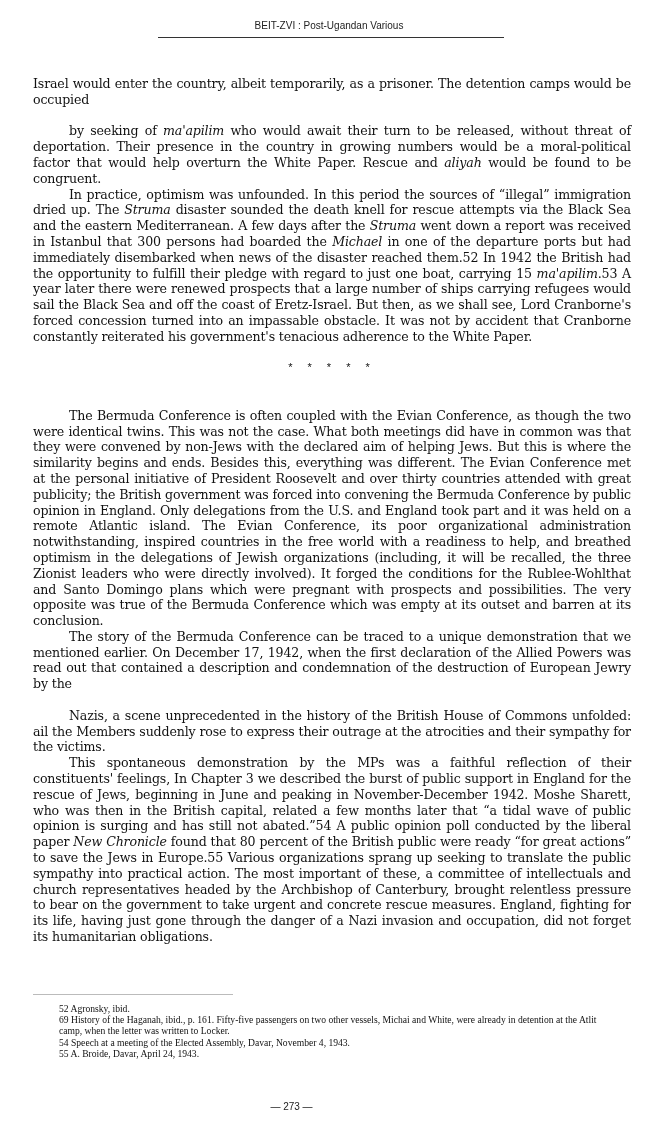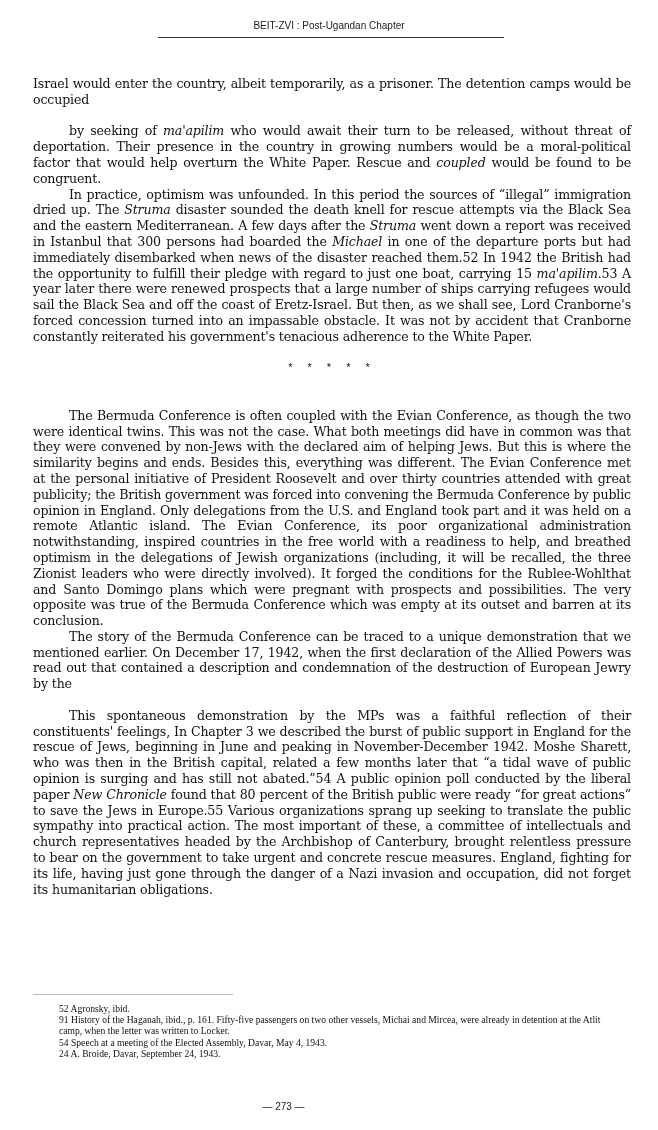--- a/index.html
+++ b/index.html
@@ -12,45 +12,46 @@
   .body-text p { margin: 0; }
   .indent { text-indent: 36px; }
   .gap { height: 15.8px; }
   em { }
   .stars { text-align: center; font-family: "Liberation Sans", sans-serif; font-size: 11px; letter-spacing: 6px; }
   .fn-rule { position: absolute; top: 994px; left: 33px; width: 200px; border-top: 1px solid #bbb; }
   .footnotes { position: absolute; top: 1003px; left: 33px; width: 580px;
     font-family: "Liberation Serif", serif; font-size: 9.6px; line-height: 11.2px; color: #111; }
   .footnotes p { margin: 0; padding-left: 26px; }
   .u { }
-  .page-number { position: absolute; top: 1101px; left: 4px; width: 559px; text-align: center;
+  .page-number { position: absolute; top: 1101px; left: 12px; width: 559px; text-align: center;
     font-family: "Liberation Sans", sans-serif; font-size: 10px; color: #222; }
 </style>
 </head>
 <body>
 
-<div class="header">BEIT-ZVI : Post-Ugandan Chapter</div>
+<div class="header">BEIT-ZVI : Post-Ugandan Various</div>
 <div class="header-rule"></div>
 
 <div class="body-text" style="top:76px">
   <p>Israel would enter the country, albeit temporarily,  as  a  prisoner.  The  detention  camps would be occupied</p>
   <div class="gap"></div>
-  <p class="indent"><span>by seeking of </span><em>ma'apilim</em><span> who would await  their  turn  to  be  released,  without  threat of deportation. Their presence in the country in growing numbers would be a moral-political factor that would help overturn the  White  Paper.  Rescue  and  </span><em>coupled</em><span> would  be found to be congruent.</span></p>
+  <p class="indent"><span>by seeking of </span><em>ma'apilim</em><span> who would await  their  turn  to  be  released,  without  threat of deportation. Their presence in the country in growing numbers would be a moral-political factor that would help overturn the  White  Paper.  Rescue  and  </span><em>aliyah</em><span> would  be found to be congruent.</span></p>
   <p class="indent"><span>In  practice,  optimism  was  unfounded.  In  this  period  the  sources  of  “illegal” immigration  dried  up.  The  </span><em>Struma</em><span>  disaster  sounded  the  death  knell  for  rescue attempts via the Black Sea and the eastern Mediterranean. A few days after the </span><em>Struma</em><span> went down a report was received in Istanbul  that  300  persons  had  boarded  the  </span><em>Michael</em><span> in  one  of  the  departure  ports  but  had  immediately  disembarked  when  news  of  the disaster reached them.52 In 1942 the British had the opportunity to fulfill their   pledge with regard to just one boat,  carrying  15  </span><em>ma'apilim</em><span>.53 A  year  later  there  were  renewed prospects that a large number of ships carrying refugees  would  sail  the  Black  Sea  and off  the  coast  of  Eretz-Israel.  But  then,  as  we  shall  see,  Lord  Cranborne's  forced concession turned into  an  impassable  obstacle.  It  was  not  by  accident  that  Cranborne constantly reiterated his government's tenacious adherence to the White Paper.</span></p>
   <div class="gap"></div>
   <p class="stars">* * * * *</p>
   <div class="gap"></div>
   <div class="gap"></div>
   <p class="indent">The  Bermuda  Conference  is  often  coupled  with  the  Evian  Conference,   as   though the  two  were  identical  twins.  This  was  not  the  case.  What  both  meetings  did  have  in common  was  that  they  were  convened  by  non-Jews  with  the  declared  aim  of  helping Jews.  But  this  is  where  the  similarity  begins  and  ends.  Besides  this,   everything   was different.  The  Evian  Conference  met  at  the  personal  initiative  of  President  Roosevelt and  over  thirty  countries  attended  with  great  publicity;  the  British   government   was forced  into  convening  the  Bermuda  Conference  by  public  opinion  in  England.  Only delegations from the U.S.  and  England  took  part  and  it  was  held  on  a  remote  Atlantic island.   The   Evian   Conference,   its   poor   organizational   administration notwithstanding,  inspired  countries  in  the  free  world  with  a  readiness  to  help,  and breathed  optimism  in  the  delegations  of  Jewish  organizations  (including,  it  will  be recalled, the three Zionist leaders who were directly  involved).  It  forged  the  conditions for  the  Rublee-Wohlthat  and  Santo  Domingo  plans  which  were  pregnant  with prospects  and  possibilities.  The  very  opposite  was  true  of  the  Bermuda  Conference which was empty at its outset and barren at its conclusion.</p>
   <p class="indent">The story of the Bermuda Conference can be traced to a unique demonstration that we  mentioned  earlier.  On  December  17,  1942,  when  the  first  declaration  of  the  Allied Powers was read out that contained a description and  condemnation  of  the  destruction of European Jewry by the</p>
   <div class="gap"></div>
+  <p class="indent">Nazis,  a  scene  unprecedented  in  the  history  of  the  British  House  of  Commons unfolded: ail the Members suddenly  rose  to  express  their  outrage  at  the  atrocities  and their sympathy for the victims.</p>
   <p class="indent"><span>This  spontaneous  demonstration  by  the  MPs  was  a  faithful  reflection  of  their constituents'  feelings,  In  Chapter  3  we  described  the  burst  of  public  support  in England for the rescue of Jews, beginning in June and peaking in November-December 1942.  Moshe  Sharett,  who  was  then  in  the  British  capital,  related  a  few  months  later that  “a  tidal  wave  of  public  opinion  is  surging  and  has  still  not  abated.”54  A  public opinion poll conducted by the liberal paper </span><em>New Chronicle</em><span>  found  that  80  percent  of  the British  public  were  ready  “for  great  actions”  to  save  the  Jews  in  Europe.55  Various organizations  sprang  up  seeking  to  translate  the  public  sympathy  into   practical action.  The  most  important  of  these,  a  committee  of  intellectuals  and  church representatives headed by  the  Archbishop  of  Canterbury,  brought  relentless  pressure to  bear  on  the  government  to  take  urgent  and   concrete   rescue   measures.  England, fighting  for  its  life,  having  just  gone  through  the  danger  of  a  Nazi  invasion  and occupation, did not forget its humanitarian obligations.</span></p>
 </div>
 
 <div class="fn-rule"></div>
 <div class="footnotes">
   <p>52 Agronsky, ibid.</p>
-  <p><span>91 </span><span class="u">History of the Haganah</span><span>, ibid., p. 161. Fifty-five passengers on two other vessels, </span><span class="u">Michai </span><span>and </span><span class="u">Mircea</span><span>, were already in detention at the Atlit camp, when the letter was written to Locker.</span></p>
-  <p><span>54 Speech at a meeting of the Elected Assembly, </span><span class="u">Davar</span><span>, May 4, 1943.</span></p>
-  <p><span>24 A. Broide, </span><span class="u">Davar</span><span>, September 24, 1943.</span></p>
+  <p><span>69 </span><span class="u">History of the Haganah</span><span>, ibid., p. 161. Fifty-five passengers on two other vessels, </span><span class="u">Michai </span><span>and </span><span class="u">White</span><span>, were already in detention at the Atlit camp, when the letter was written to Locker.</span></p>
+  <p><span>54 Speech at a meeting of the Elected Assembly, </span><span class="u">Davar</span><span>, November 4, 1943.</span></p>
+  <p><span>55 A. Broide, </span><span class="u">Davar</span><span>, April 24, 1943.</span></p>
 </div>
 
 <div class="page-number">—   273   —</div>
 
 </body></html>

